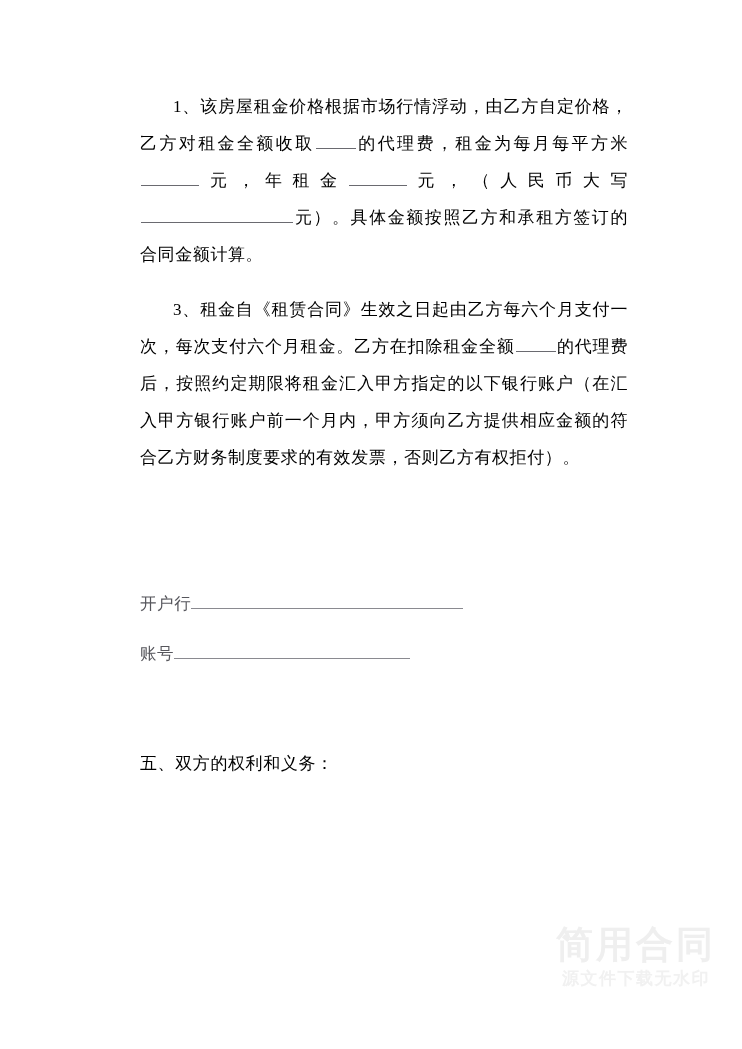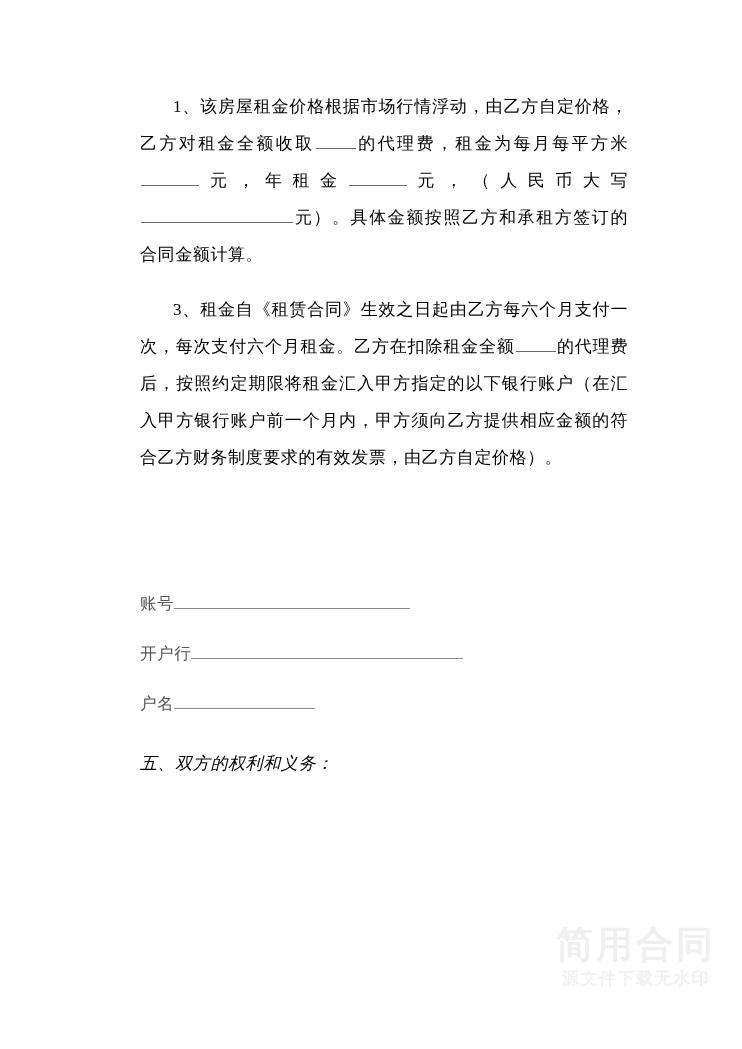--- a/index.html
+++ b/index.html
@@ -33,21 +33,20 @@
     text-justify: inter-ideograph;
     margin: 0 0 18px 0;
     word-break: break-all;
   }
   .para.indent {
     text-indent: 33px;
   }
   .para.heading {
     text-indent: 0;
     margin-bottom: 16px;
-    font-style: italic;
   }
   .blank {
     display: inline-block;
     border-bottom: 1px solid #6a6a70;
     vertical-align: baseline;
     height: 15px;
     margin: 0 1px;
   }
   .blank-s  { width: 40px; }
   .blank-m  { width: 58px; }
@@ -107,32 +106,29 @@
     line-height: 1.5;
   }
 </style>
 </head>
 <body>
 
 <div class="page">
 
   <div class="content">
     <p class="para indent"><span>1、</span><span>该房屋租金价格根据市场行情浮动，由乙方自定价格，乙方对租金全额收取</span><span class="blank blank-s"></span><span>的代理费，租金为每月每平方米</span><span class="blank blank-m"></span><span>元，年租金</span><span class="blank blank-m"></span><span>元，（人民币大写</span><span class="blank blank-l"></span><span>元）。具体金额按照乙方和承租方签订的合同金额计算。</span></p>
-    <p class="para indent"><span>3、</span><span>租金自《租赁合同》生效之日起由乙方每六个月支付一次，每次支付六个月租金。乙方在扣除租金全额</span><span class="blank blank-s"></span><span>的代理费后，按照约定期限将租金汇入甲方指定的以下银行账户（在汇入甲方银行账户前一个月内，甲方须向乙方提供相应金额的符合乙方财务制度要求的有效发票，由乙方自定价格）。</span></p>
+    <p class="para indent"><span>3、</span><span>租金自《租赁合同》生效之日起由乙方每六个月支付一次，每次支付六个月租金。乙方在扣除租金全额</span><span class="blank blank-s"></span><span>的代理费后，按照约定期限将租金汇入甲方指定的以下银行账户（在汇入甲方银行账户前一个月内，甲方须向乙方提供相应金额的符合乙方财务制度要求的有效发票，否则乙方有权拒付）。</span></p>
   </div>
 
   <div class="bank-fields">
     <div class="bank-row">
-      <span class="label">账号</span><span class="rule rule-account"></span>
-    </div>
-    <div class="bank-row">
       <span class="label">开户行</span><span class="rule rule-bank"></span>
     </div>
     <div class="bank-row">
-      <span class="label">户名</span><span class="rule rule-name"></span>
+      <span class="label">账号</span><span class="rule rule-account"></span>
     </div>
   </div>
 
   <div class="section">
     <p class="para heading">五、双方的权利和义务：</p>
   </div>
 
   <div class="watermark">
     <div class="wm-main">简用合同</div>
     <div class="wm-sub">源文件下载无水印</div>

